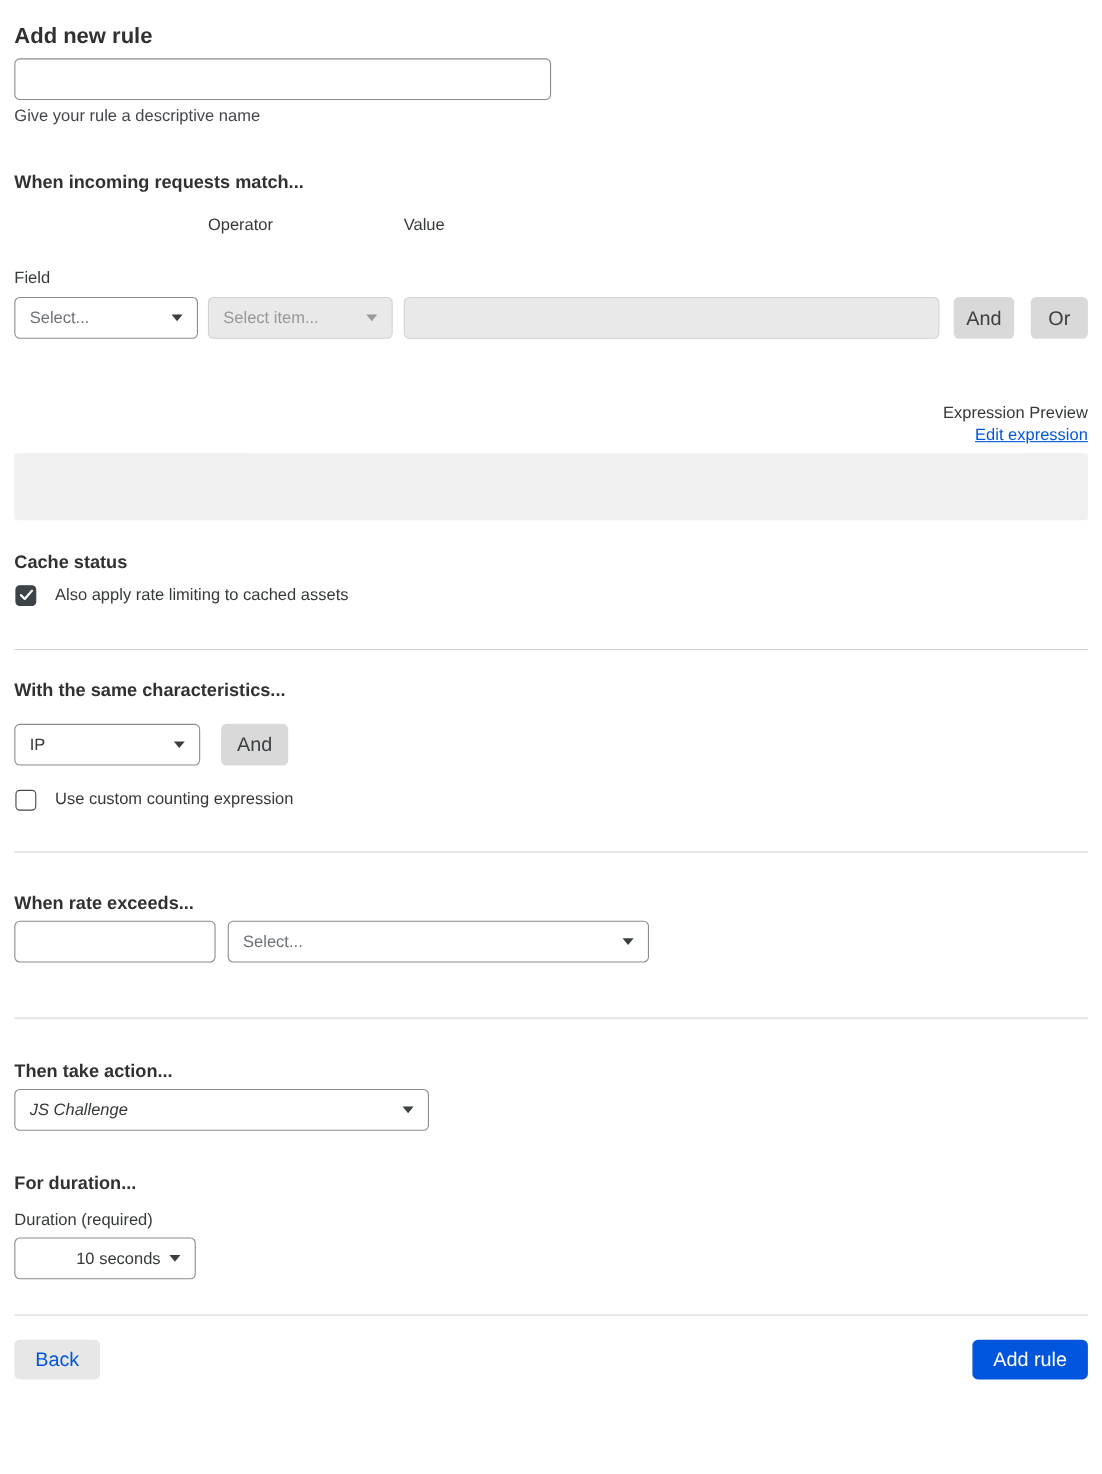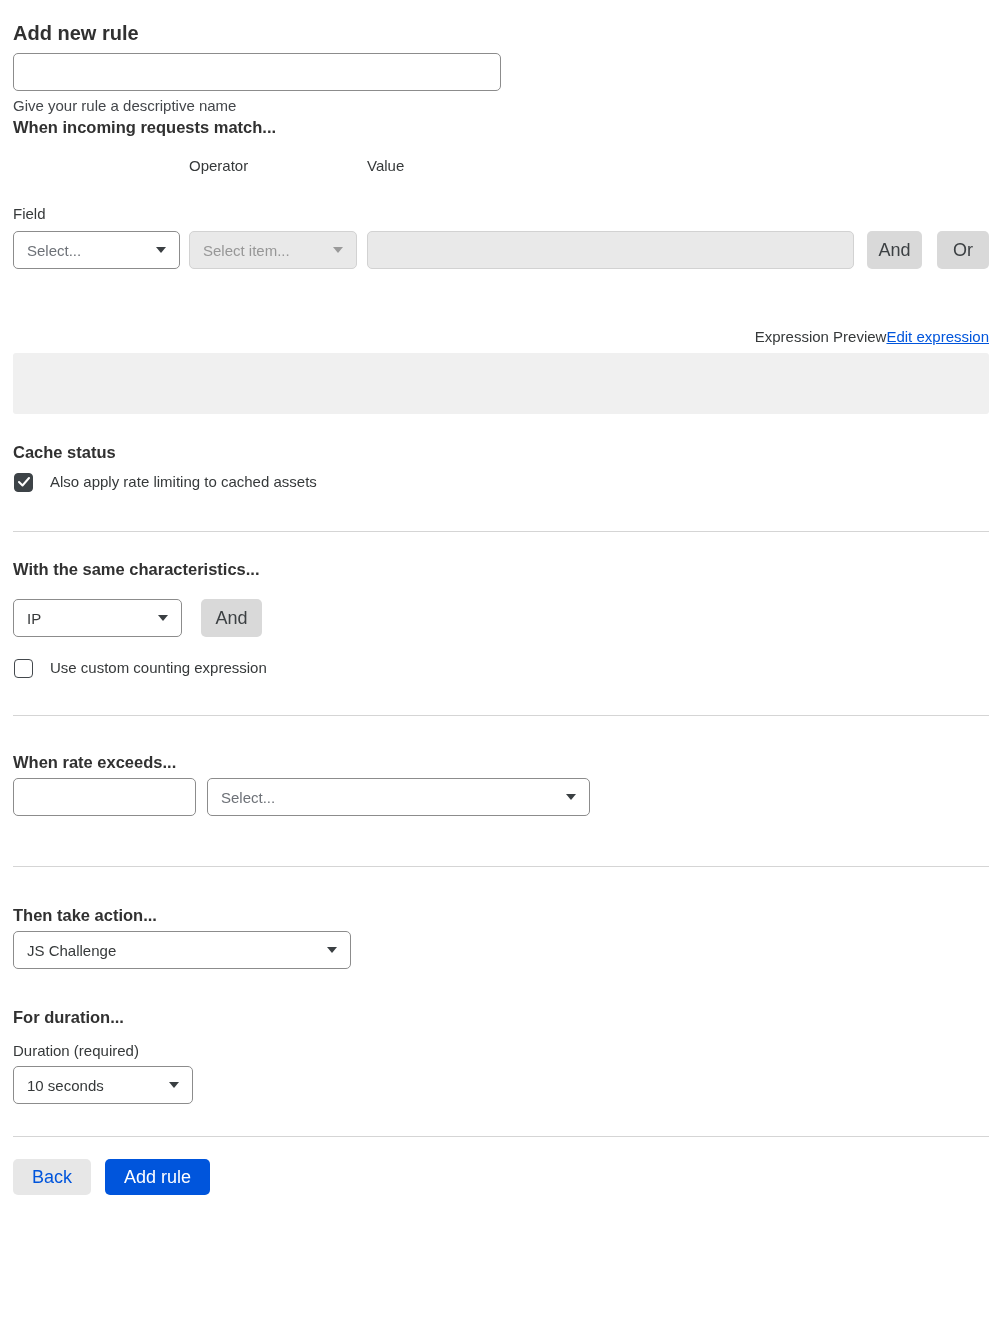--- a/index.html
+++ b/index.html
@@ -99,21 +99,21 @@
   .btn-primary {
     background: #0055dc;
     color: #ffffff;
     height: 36px;
     padding: 0 19px;
   }
 
   .row { display: flex; align-items: center; }
   .labels-row { display: flex; }
 
-  .preview-header { display: flex; justify-content: flex-end; align-items: flex-end; margin-top: 58px; }
+  .preview-header { display: flex; justify-content: space-between; align-items: flex-end; margin-top: 58px; flex-direction: column; }
   .link {
     color: #0055dc;
     text-decoration: underline;
     font-size: 15px;
     line-height: 20px;
     cursor: pointer;
   }
   .preview-box {
     margin-top: 6px;
     height: 61px;
@@ -136,39 +136,38 @@
   .checkbox.checked {
     background: #3d4347;
     border-color: #3d4347;
   }
   .checkbox-label { font-size: 15px; line-height: 20px; margin-left: 17px; }
 
   .divider { height: 1px; background: #d5d5d5; width: 100%; }
 
   .footer-row {
     display: flex;
-    justify-content: flex-start;
+    justify-content: space-between;
     align-items: center;
-    gap: 14px;
     margin-top: 22px;
   }
 </style>
 </head>
 <body>
 
 <div class="container">
 
   <div class="page-title">Add new rule</div>
 
   
   <input class="text-input" style="width: 488px; margin-top: 6px;" type="text" value="">
   <div class="helper-text">Give your rule a descriptive name</div>
 
   
-  <div class="section-heading" style="">When incoming requests match...</div>
+  <div class="section-heading" style="margin-top:39px;">When incoming requests match...</div>
 
   <div class="labels-row" style="margin-top:18px;">
     <div class="field-label" style="width:176px;margin-top:48px;">Field</div>
     <div class="field-label" style="width:178px;">Operator</div>
     <div class="field-label">Value</div>
   </div>
 
   <div class="row" style="margin-top:7px;">
     <div class="select" style="width:167px;">
       <span class="placeholder">Select...</span>
@@ -228,29 +227,29 @@
     <div class="select" style="width:383px; margin-left:11px;">
       <span class="placeholder">Select...</span>
       <span class="chevron"></span>
     </div>
   </div>
 
   <div class="divider" style="margin-top:50px;"></div>
 
   
   <div class="section-heading" style="margin-top:37px;">Then take action...</div>
-  <div class="select" style="width:338px; margin-top:5px;">
+  <div class="select" style="width:377px; margin-top:5px;font-style:italic;">
     <span class="value">JS Challenge</span>
     <span class="chevron"></span>
   </div>
 
   
   <div class="section-heading" style="margin-top:37px;">For duration...</div>
   <div class="field-label" style="margin-top:13px;">Duration (required)</div>
-  <div class="select" style="width:180px; margin-top:5px;">
+  <div class="select" style="width:165px; margin-top:5px;justify-content:flex-end;">
     <span class="value">10 seconds</span>
     <span class="chevron"></span>
   </div>
 
   <div class="divider" style="margin-top:32px;"></div>
 
   
   <div class="footer-row">
     <button class="btn btn-back">Back</button>
     <button class="btn btn-primary">Add rule</button>

